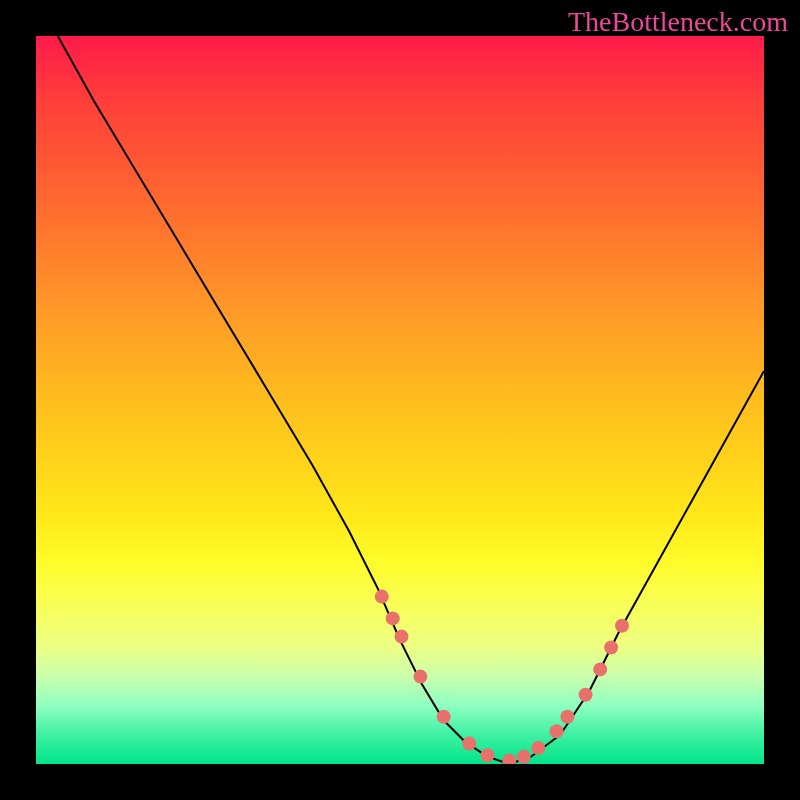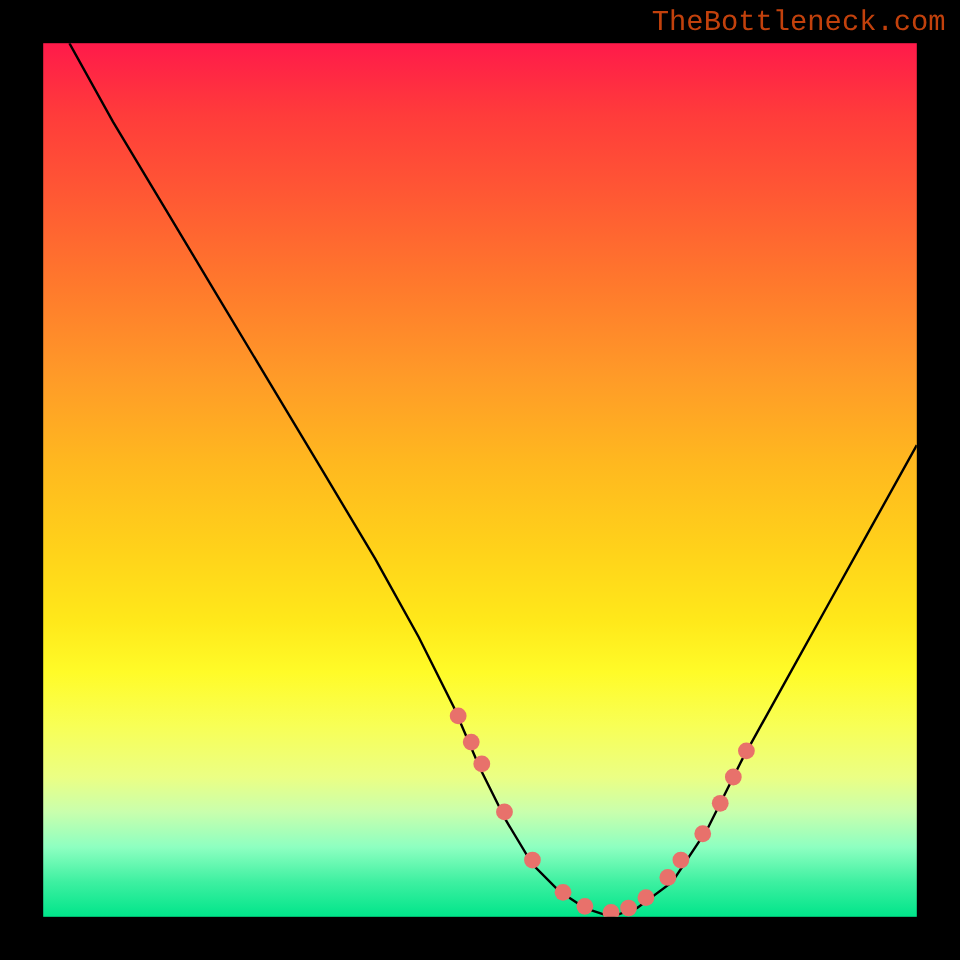--- a/index.html
+++ b/index.html
@@ -1,23 +1,23 @@
 <!DOCTYPE html>
 <html><head>
 <meta charset="utf-8">
 <style>
   * { margin: 0; padding: 0; box-sizing: border-box; }
   body { background: #000; width: 800px; height: 800px; overflow: hidden; position: relative; }
   .attribution {
     position: absolute;
     top: 6px;
     right: 12px;
-    font-family: Liberation Mono, monospace;
-    font-size: 24px;
-    color: #c2410c;
+    font-family: Liberation Serif, serif;
+    font-size: 28px;
+    color: #ec4899;
     font-weight: 400;
     z-index: 10;
   }
   .plot-area {
     position: absolute;
     left: 36px;
     top: 36px;
     width: 728px;
     height: 728px;
   }

